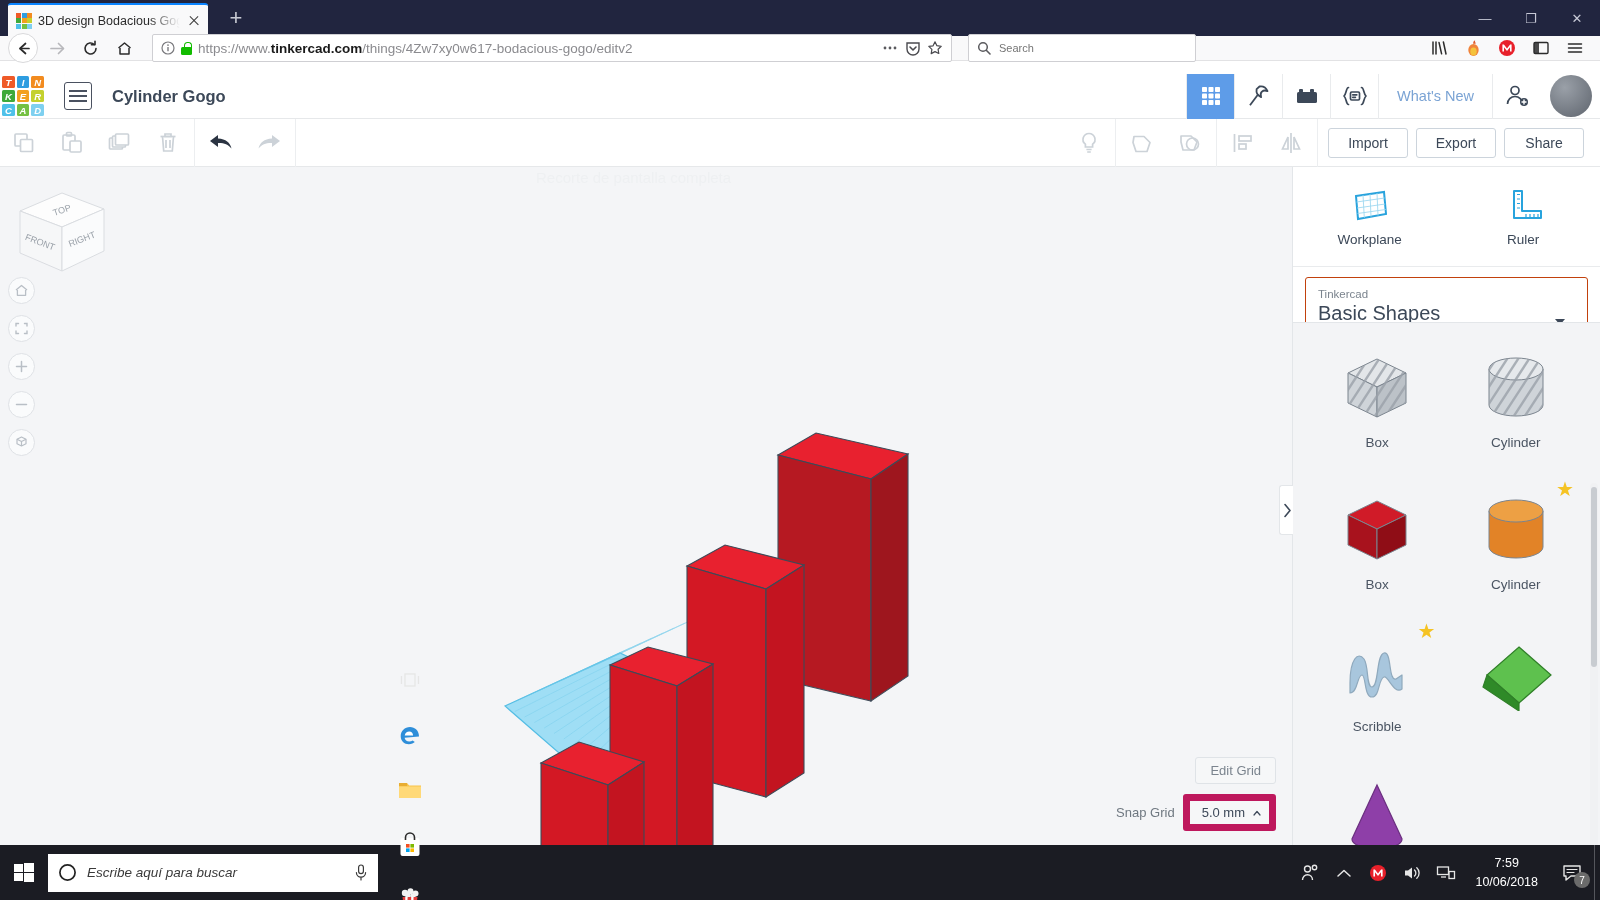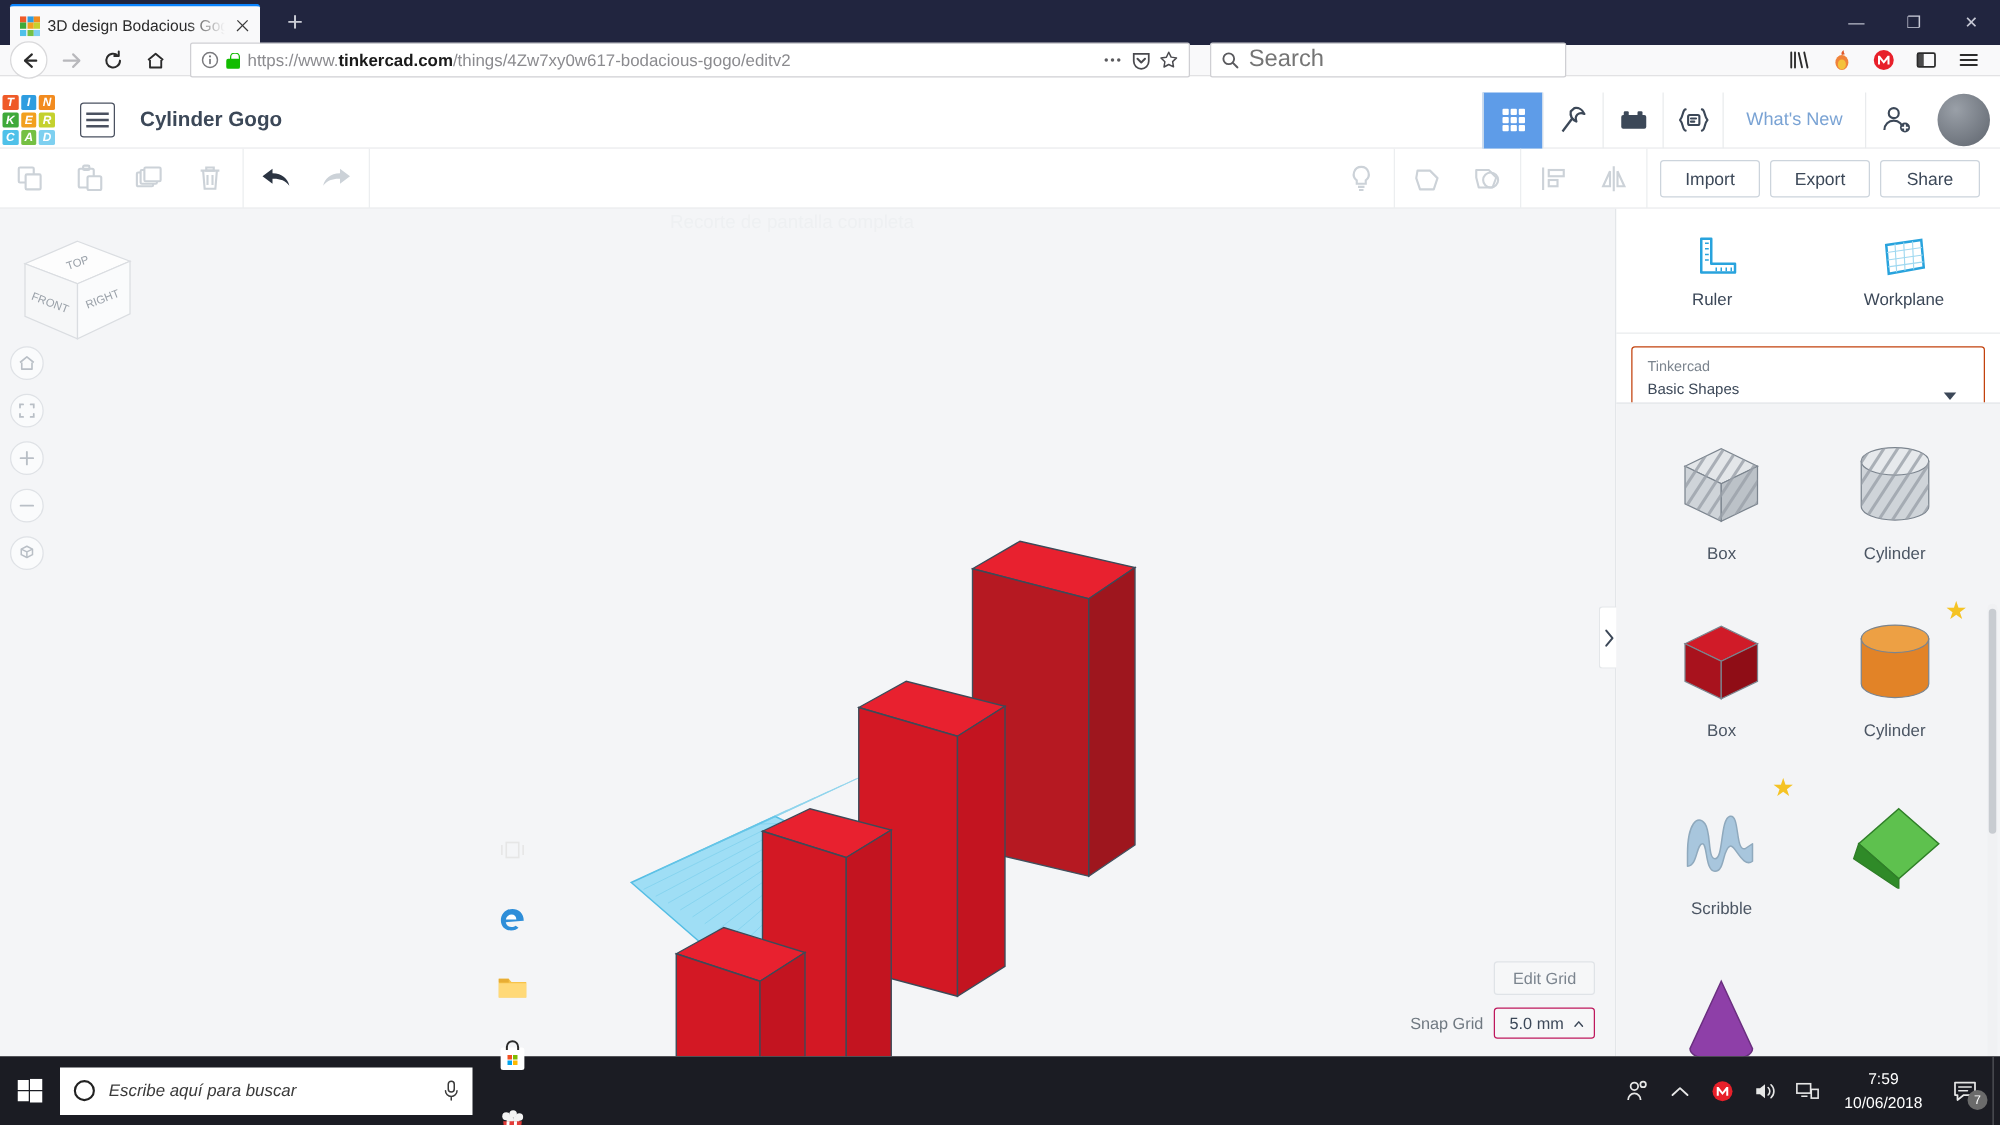--- a/index.html
+++ b/index.html
@@ -72,21 +72,21 @@
   .url-ico { flex: 0 0 auto; display: flex; align-items: center; color: #7a7a7e; }
   .lock { width: 11px; height: 13px; position: relative; }
   .lock::after { content: ""; position: absolute; left: 0; bottom: 0; width: 11px; height: 8px; background: #12bc00; border-radius: 1.5px; }
   .lock::before { content: ""; position: absolute; left: 2.5px; top: 0; width: 6px; height: 7px; border: 1.8px solid #12bc00; border-bottom: 0; border-radius: 3.5px 3.5px 0 0; }
   .searchbar {
     flex: 0 0 228px; height: 28px; margin-left: 14px;
     background: #fff; border: 1px solid #cfcfd3; border-radius: 2px;
     display: flex; align-items: center; padding: 0 8px; gap: 8px;
   }
   .searchbar input {
-    border: 0; outline: 0; flex: 1 1 auto; font-size: 19px; color: #14532d;
+    border: 0; outline: 0; flex: 1 1 auto; font-size: 11px; color: #14532d;
     font-family: "Liberation Sans", sans-serif; background: transparent;
   }
   .nav-right { margin-left: auto; display: flex; align-items: center; gap: 4px; padding-right: 2px; }
   .navicon { width: 30px; height: 30px; display: flex; align-items: center; justify-content: center; cursor: pointer; color: #4a4a4f; }
 
   
   .tc-header {
     position: absolute; left: 0; top: 74px; width: 1600px; height: 45px;
     background: #fff; border-bottom: 1px solid #e6e8ea;
     display: flex; align-items: center;
@@ -159,21 +159,21 @@
     cursor: pointer; color: #b9bfc6;
   }
   .grid-ctl { position: absolute; right: 16px; bottom: 14px; text-align: right; }
   .edit-grid {
     display: inline-block; border: 1px solid #dfe3e7; border-radius: 3px; background: #f6f7f8;
     font-size: 13px; color: #7b848e; padding: 5px 14px; cursor: pointer; margin-bottom: 10px;
   }
   .snap-row { display: flex; align-items: center; justify-content: flex-end; gap: 8px; }
   .snap-label { font-size: 13px; color: #6f7881; }
   .snap-val {
-    border: 1px solid #be185d; border-radius: 3px; background: #f6f7f8;
+    border: 7px solid #be185d; border-radius: 3px; background: #f6f7f8;
     font-size: 13px; color: #3c4858; padding: 4px 8px 4px 12px; cursor: pointer;
     display: flex; align-items: center; gap: 8px;
   }
 
   
   .rpanel {
     position: absolute; left: 1292px; top: 167px; width: 308px; height: 678px;
     background: #fff; border-left: 1px solid #e3e6e9;
   }
   .rp-tools { display: flex; height: 100px; border-bottom: 1px solid #e9ebed; }
@@ -181,21 +181,21 @@
     flex: 1 1 50%; display: flex; flex-direction: column; align-items: center; justify-content: center;
     gap: 8px; cursor: pointer;
   }
   .rp-tool span { font-size: 13.5px; color: #3c4858; }
   .rp-select-wrap { padding: 10px 12px 10px 12px; }
   .rp-select {
     border: 1px solid #c2410c; border-radius: 3px; padding: 6px 22px 8px 12px;
     display: flex; align-items: flex-end; justify-content: space-between; cursor: pointer; background: #fff;
   }
   .rp-sub { font-size: 11.5px; color: #7b848e; }
-  .rp-main { font-size: 12px; color: #3c4858; margin-top: 2px; }
+  .rp-main { font-size: 20px; color: #3c4858; margin-top: 2px; }
   .caret { width: 0; height: 0; border-left: 5px solid transparent; border-right: 5px solid transparent; border-top: 6px solid #3c4858; }
   .rp-shapes {
     position: absolute; left: 0; top: 155px; right: 0; bottom: 0;
     background: #f3f4f6; border-top: 1px solid #e3e6e9; overflow: hidden;
   }
   .shape-grid { display: grid; grid-template-columns: 1fr 1fr; padding: 14px 18px 0 18px; gap: 4px 6px; }
   .shape-cell { position: relative; height: 138px; display: flex; flex-direction: column; align-items: center; justify-content: flex-start; cursor: pointer; padding-top: 10px; }
   .shape-cell .sname { margin-top: 8px; font-size: 13.5px; color: #4b5563; }
   .star { position: absolute; right: 8px; top: 0px; color: #f5c324; font-size: 20px; line-height: 1; }
   .rp-scroll {
@@ -663,41 +663,41 @@
   <div class="rpanel">
     <div class="rp-collapse">
       <svg width="9" height="15" viewBox="0 0 9 15">
           <path d="M2 1.5 7 7.5 2 13.5" fill="none" stroke="#3c4858" stroke-width="1.6" stroke-linecap="round" stroke-linejoin="round"></path>
         </svg>
     </div>
 
     <div class="rp-tools">
       <div class="rp-tool">
         <svg width="44" height="38" viewBox="0 0 44 38">
-          <path d="M13,5 L21,5 L21,25 L40,25 L40,32 L13,32 Z" fill="#fff" stroke="#28a3dd" stroke-width="2" stroke-linejoin="round"></path>
-          <g stroke="#28a3dd" stroke-width="1.2">
-              <path d="M16,8.5h3M16,13h3M16,17.5h3M16,22h3"></path>
-              <path d="M25,28v3M29,28v3M33,28v3M37,28v3"></path>
-            </g>
-        </svg>
-        <span>Ruler</span>
-      </div>
-      <div class="rp-tool">
-        <svg width="44" height="38" viewBox="0 0 44 38">
           <polygon points="8,10 36,6 38,28 10,33" fill="#ffffff" stroke="#28a3dd" stroke-width="2"></polygon>
           <g stroke="#9fd8f0" stroke-width="0.9">
             <path d="M15,9 L16.3,31.8"></path>
               <path d="M22,8 L23,30.6"></path>
               <path d="M29,7 L30,29.5"></path>
             <path d="M8.6,16 L36.6,12"></path>
               <path d="M9.1,22 L37.2,18"></path>
               <path d="M9.6,27.5 L37.7,23.5"></path>
           </g>
         </svg>
         <span>Workplane</span>
+      </div>
+      <div class="rp-tool">
+        <svg width="44" height="38" viewBox="0 0 44 38">
+          <path d="M13,5 L21,5 L21,25 L40,25 L40,32 L13,32 Z" fill="#fff" stroke="#28a3dd" stroke-width="2" stroke-linejoin="round"></path>
+          <g stroke="#28a3dd" stroke-width="1.2">
+              <path d="M16,8.5h3M16,13h3M16,17.5h3M16,22h3"></path>
+              <path d="M25,28v3M29,28v3M33,28v3M37,28v3"></path>
+            </g>
+        </svg>
+        <span>Ruler</span>
       </div>
     </div>
 
     <div class="rp-select-wrap">
       <div class="rp-select">
         <span>
           <span class="rp-sub">Tinkercad</span><br>
           <span class="rp-main">Basic Shapes</span>
         </span>
         <span class="caret"></span>

